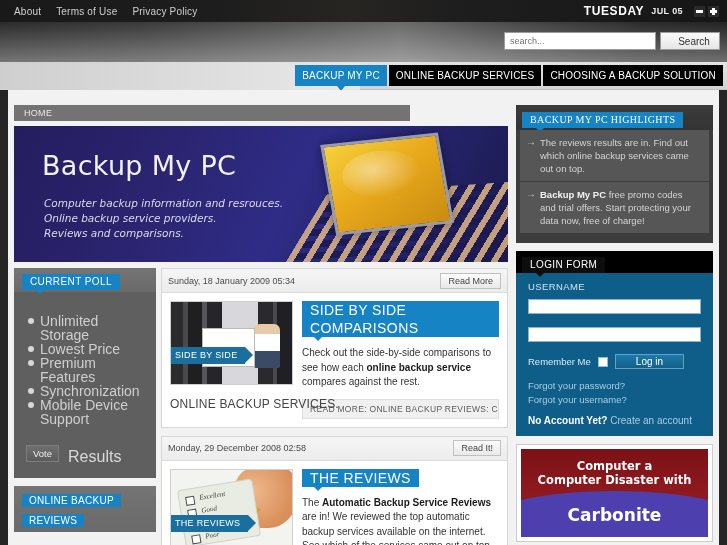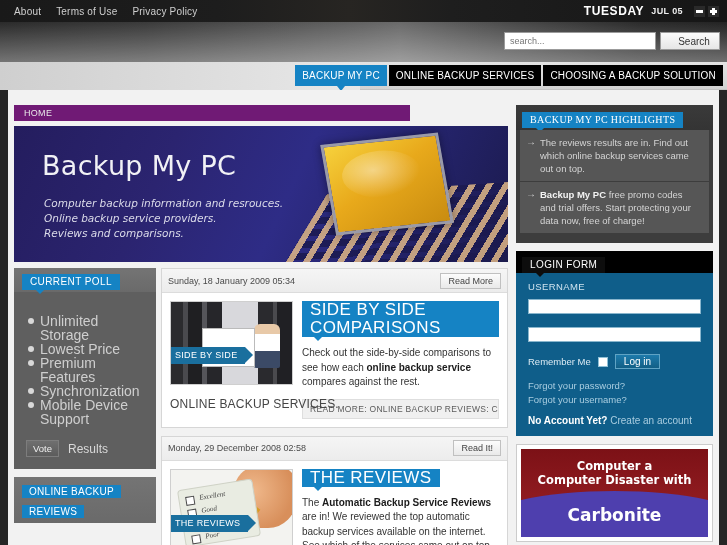--- a/index.html
+++ b/index.html
@@ -91,21 +91,21 @@
   .pagewrap {
     position: absolute; left: 8px; top: 90px; width: 711px; height: 455px;
     background: #f2f2f2;
   }
   .outerleft { position:absolute; left:0; top:90px; width:8px; height:455px; background:#262626; }
   .outerright { position:absolute; right:0; top:90px; width:8px; height:455px; background:#262626; }
 
   
   .breadcrumb {
     position: absolute; left: 6px; top: 15px; width: 396px; height: 16px;
-    background: #701a75; color: #e8e8e8; font-size: 9px; line-height: 16px;
+    background: #737373; color: #e8e8e8; font-size: 9px; line-height: 16px;
     padding-left: 10px; letter-spacing: .3px;
   }
 
   
   .banner {
     position: absolute; left: 6px; top: 36px; width: 494px; height: 136px;
     background:
       radial-gradient(circle at 78% 42%, rgba(255,200,40,.0) 0, rgba(255,200,40,0) 1px),
       linear-gradient(115deg,#241d5e 0%,#2b2470 30%,#2e2c86 55%,#25246d 75%,#1b1a4c 100%);
     overflow: hidden;
@@ -175,21 +175,21 @@
     content:""; position:absolute; left:2px; top:4px; width:6px; height:6px;
     border-radius:50%; background:#d8d8d8;
   }
   .poll-list li.wrap::before { top: 4px; }
   .poll-actions { margin-top: 14px; display: flex; align-items: center; gap: 9px; }
   .vote-btn {
     background: linear-gradient(180deg,#6f6f6f,#5c5c5c); color: #efefef;
     border: 1px solid #7d7d7d; font-size: 9.5px; padding: 2px 6px; cursor: pointer;
     font-family: "Liberation Sans", sans-serif;
   }
-  .results-link { color: #d9d9d9; font-size: 12px; text-decoration: none; }
+  .results-link { color: #d9d9d9; font-size: 16px; text-decoration: none; margin-top: 8px; }
 
   
   .mod-head-2 {
     background: linear-gradient(180deg,#747474,#6a6a6a); padding: 4px 0 2px 0;
     min-height: 26px;
   }
   .tagtitle2 {
     display: inline; background: #1583c4; color: #fff; font-size: 10px;
     padding: 1px 7px; margin-left: 8px; line-height: 18px; letter-spacing:.3px;
     box-decoration-break: clone; -webkit-box-decoration-break: clone;
@@ -260,21 +260,21 @@
     content:""; position:absolute; right:-8px; top:0;
     border-top: 8.5px solid transparent; border-bottom: 8.5px solid transparent;
     border-left: 8px solid #1a6f9e;
   }
   .thumb-cap {
     font-size: 12px; color: #454545; margin-top: 12px; letter-spacing: .2px;
     white-space: nowrap;
   }
   .art-main { flex: 1; min-width: 0; }
   .art-tag {
-    display: inline-block; background: #1583c4; color: #fff; font-size: 17px;
+    display: inline-block; background: #1583c4; color: #fff; font-size: 14px;
     line-height: 18px; padding: 0 8px; position: relative; letter-spacing: .4px;
     margin-bottom: 9px;
   }
   .art-tag::after {
     content: ""; position: absolute; left: 12px; bottom: -4px;
     border-left: 4px solid transparent; border-right: 4px solid transparent;
     border-top: 4px solid #1583c4;
   }
   .art-text { font-size: 10px; color: #333; line-height: 14.5px; }
   .art-text b { color: #1c1c1c; }
@@ -313,21 +313,21 @@
   .fld-label { color: #cfe3ef; font-size: 9.5px; letter-spacing:.4px; margin-bottom: 4px; }
   .fld-input {
     width: 100%; height: 15px; background: #fff; border: 1px solid #89b6cd;
     margin-bottom: 10px; font-family:"Liberation Sans",sans-serif; font-size:10px; padding:0 4px;
   }
   .login-row { display: flex; align-items: center; gap: 7px; margin-top: 2px; }
   .rem-label { color: #dbeaf3; font-size: 9.5px; }
   .chk { width: 10px; height: 10px; background: #fff; border: 1px solid #8fc0d6; display:inline-block; }
   .login-btn {
     background: linear-gradient(180deg,#1d7aab,#125f86); border: 1px solid #5fa3c4;
-    color: #fff; font-size: 10px; padding: 1px 8px; cursor: pointer;
+    color: #fff; font-size: 10px; padding: 1px 20px; cursor: pointer;
     font-family: "Liberation Sans", sans-serif;
   }
   .login-links { margin-top: 10px; }
   .login-links a { display: block; color: #a9cde0; font-size: 9.5px; text-decoration: none; line-height: 14px; }
   .noacct { margin-top: 8px; font-size: 10px; color: #fff; }
   .noacct a { color: #a9cde0; text-decoration: none; }
 
   .promo {
     margin-top: 8px; background: #fff; border: 1px solid #ccc; padding: 4px;
   }

